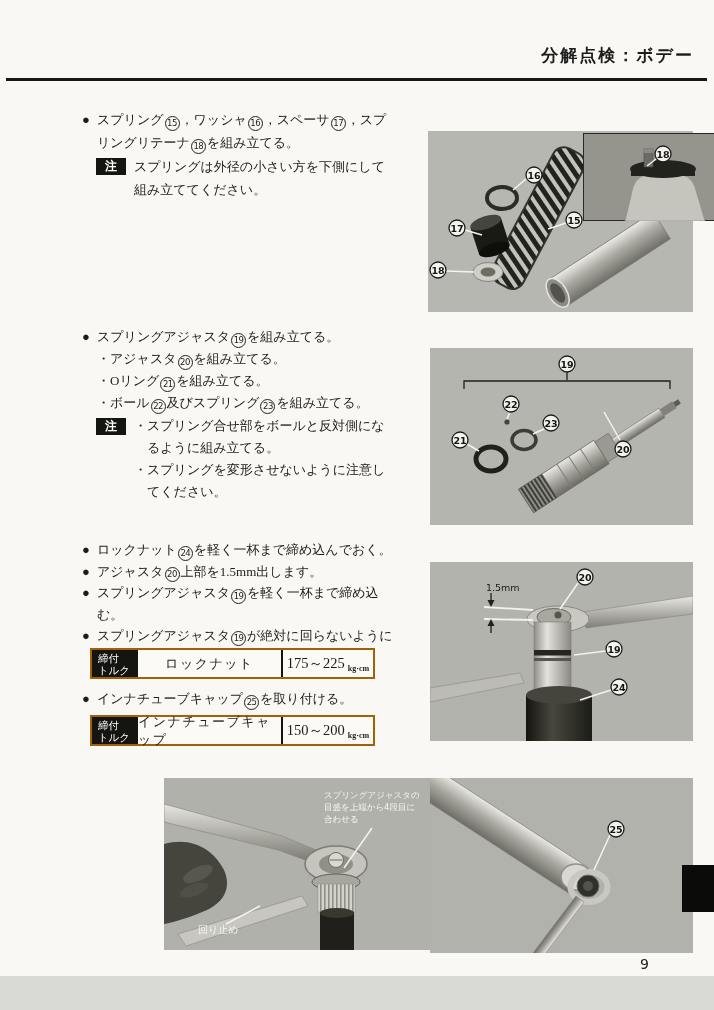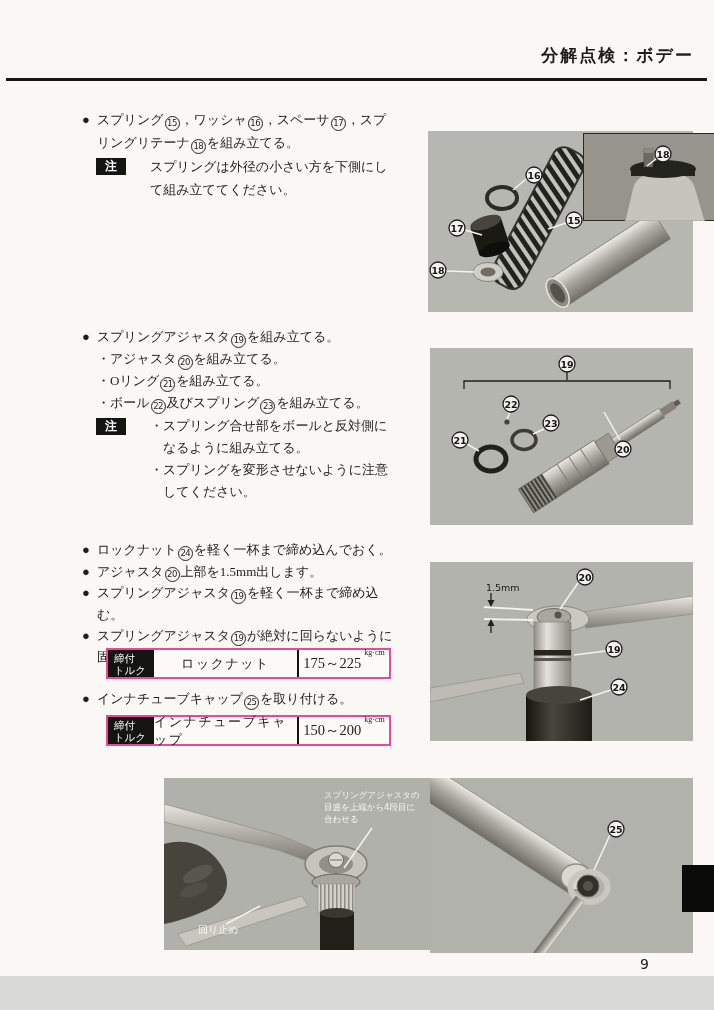--- a/index.html
+++ b/index.html
@@ -15,38 +15,38 @@
   .row{display:flex;align-items:flex-start;}
   .marker{flex:0 0 15px;}
   .submarker{flex:0 0 13px;}
   .subwrap{padding-left:15px;}
   .rtext{flex:1;}
 
   .note-row{display:flex;align-items:flex-start;margin-top:1px;}
   .note-label{flex:0 0 auto;background:#141411;color:#fff;
         font-family:"DejaVu Sans","Liberation Sans",sans-serif;font-weight:bold;
         font-size:12px;line-height:17px;padding:0 9px;margin:3px 8px 0 14px;}
-  .note-body{flex:1;margin-left:16px;}
+  .note-body{flex:1;}
 
   .circ{display:inline-block;width:13px;height:13px;line-height:13px;border:1.2px solid #222;
         border-radius:50%;text-align:center;font-size:8.5px;letter-spacing:-0.5px;
         font-family:"DejaVu Sans","Liberation Sans",sans-serif;vertical-align:-1.5px;
         margin:0 1px;background:#f9f8f4;}
 
-  .torque{position:absolute;left:106px;width:285px;height:31px;display:flex;
-        border:2px solid #ec4899;background:#fbfaf6;box-sizing:border-box;}
+  .torque{position:absolute;left:90px;width:285px;height:31px;display:flex;
+        border:2px solid #a16207;background:#fbfaf6;box-sizing:border-box;}
   .torque .tl{width:46px;background:#141411;color:#fff;
         font-family:"DejaVu Sans","Liberation Sans",sans-serif;font-size:10.5px;line-height:12px;
         display:flex;flex-direction:column;justify-content:center;box-sizing:border-box;padding:0 2px;}
   .tl .l1{text-align:left;padding-left:4px;}
   .tl .l2{text-align:center;padding-right:2px;}
   .torque .ti{flex:1;border-right:2px solid #141411;display:flex;align-items:center;
         justify-content:center;font-size:13px;letter-spacing:1.5px;}
   .torque .tv{width:90px;display:flex;align-items:center;justify-content:center;font-size:14.5px;}
-  .tv .unit{font-size:8px;margin-left:3px;align-self:flex-end;padding-bottom:20px;}
+  .tv .unit{font-size:8px;margin-left:3px;align-self:flex-end;padding-bottom:4px;font-weight:bold;}
 
   .photo{position:absolute;}
   .photo svg{display:block;}
   .callout-circle{fill:#f4f3ee;stroke:#1c1c1a;stroke-width:1.3;}
   .callout-num{font:bold 9.5px "DejaVu Sans","Liberation Sans",sans-serif;fill:#141411;text-anchor:middle;}
   .leader{stroke:#f4f3ee;stroke-width:1.5;fill:none;}
   .leader-dark{stroke:#20201b;stroke-width:1.3;fill:none;}
   .photo-note{font:8.5px "DejaVu Sans","Liberation Sans",sans-serif;fill:#f6f6f0;}
 
   .black-tab{position:absolute;left:682px;top:865px;width:32px;height:47px;background:#0b0b09;}

